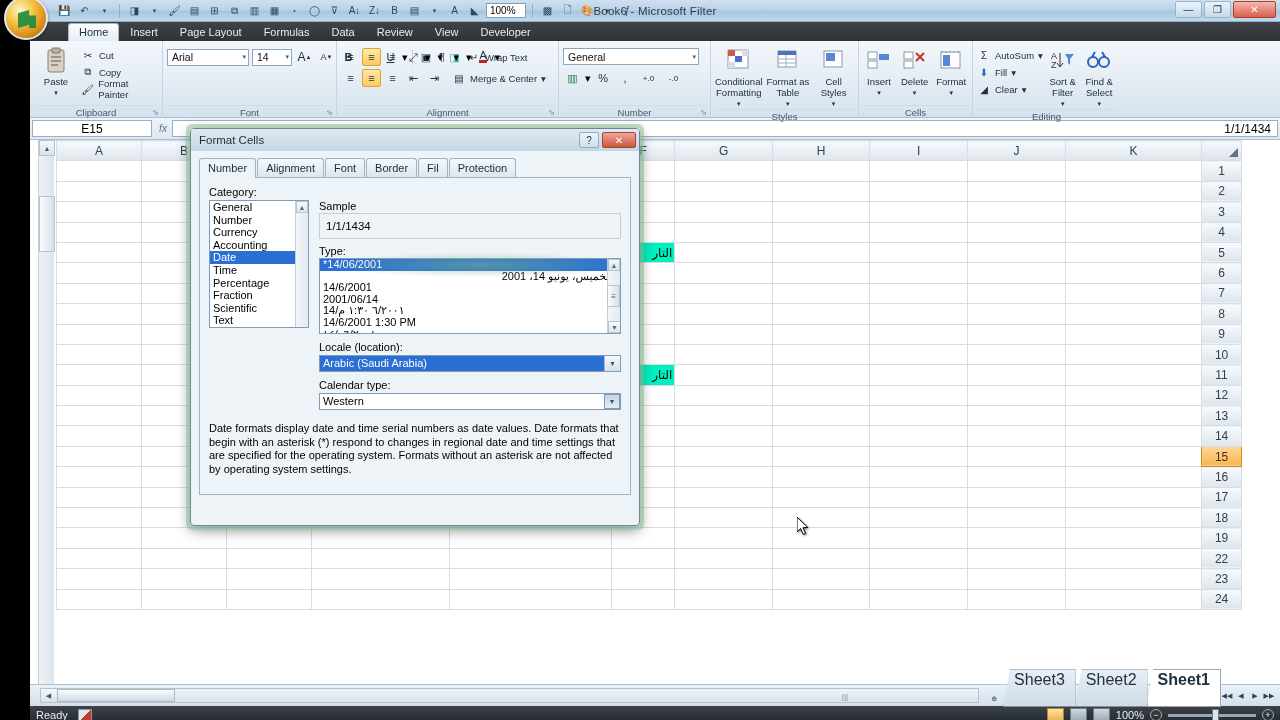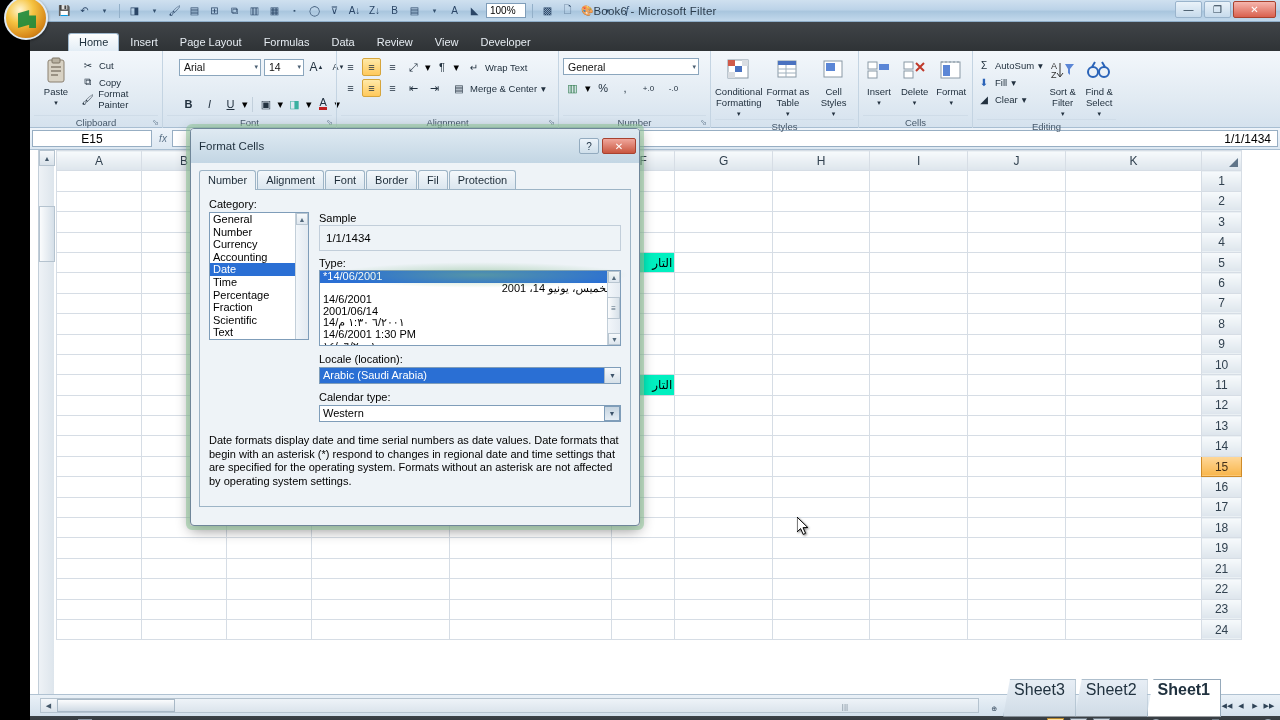--- a/index.html
+++ b/index.html
@@ -54,21 +54,21 @@
   .win-btns{ position:absolute; right:4px; top:1px; display:flex; gap:2px;}
   .wb{
     width:27px;height:17px;border:1px solid #9ab4cc;border-radius:2px;
     background:linear-gradient(to bottom,#eaf2f9,#c7dbec);
     display:flex;align-items:center;justify-content:center;font-size:10px;color:#24384a;
   }
   .wb.close{ background:linear-gradient(to bottom,#f6b6ae,#d9604e); border-color:#a8422f; color:#fff; width:43px;}
 
   
   .ribbon-tabs{
-    height:29px; background:linear-gradient(to bottom,#404448,#2f3336);
+    height:19px; background:linear-gradient(to bottom,#404448,#2f3336);
     display:flex; align-items:flex-end; padding-left:38px; gap:0;
   }
   .rtab{
     padding:2px 11px 3px 11px; font-size:11px; color:#e6ecf2; cursor:default;
     border-radius:3px 3px 0 0;
   }
   .rtab.active{
     background:linear-gradient(to bottom,#fdfefe,#e3edf5);
     color:#20323f; border:1px solid #9fb8cd; border-bottom:none;
     padding:2px 10px 3px 10px;
@@ -203,21 +203,21 @@
   .zcirc{width:12px;height:12px;border-radius:50%;border:1px solid #9aa8b4;display:flex;align-items:center;justify-content:center;font-size:9px;}
 
   
   #format-cells{
     position:absolute; left:190px; top:128px; width:450px; height:398px;
     background:#eef3f7; border:1px solid #6f8699; border-radius:4px;
     box-shadow:0 4px 14px rgba(0,0,0,.45);
     font-size:11px; color:#000;
   }
   .dlg-title{
-    height:34px; border-radius:3px 3px 0 0;
+    height:22px; border-radius:3px 3px 0 0;
     background:linear-gradient(to bottom,#dfeaf2,#c3d6e4);
     display:flex; align-items:center; padding:0 3px 0 8px;
   }
   .dlg-title .t{flex:1; font-size:11.5px; color:#1e2f3c;}
   .dlg-help{width:20px;height:16px;border:1px solid #93abbf;border-radius:2px;
     background:linear-gradient(to bottom,#edf4fa,#cfdfea);display:flex;align-items:center;justify-content:center;font-size:10px;color:#24384a;}
   .dlg-close{width:34px;height:16px;margin-left:3px;border:1px solid #a8422f;border-radius:2px;
     background:linear-gradient(to bottom,#f0a79c,#c9563f);display:flex;align-items:center;justify-content:center;font-size:10px;color:#fff;}
   .dlg-body{padding:6px 8px 8px 8px;}
   .tabstrip{ display:flex; align-items:flex-end; height:20px; gap:1px; position:relative; z-index:2;}
@@ -382,21 +382,21 @@
             <span class="sm-ico">🖌</span>
             <span>Format Painter</span>
           </div>
         </div>
       </div>
       <div class="rgroup-label">Clipboard</div>
       <div class="dlg-launcher">⬂</div>
     </div>
 
     <div class="rgroup" style="width:174px">
-      <div class="rgroup-body" style="flex-direction:column;gap:19px;padding-top:4px;margin-left:12px;">
+      <div class="rgroup-body" style="gap:3px;padding-top:4px;">
         <div style="display:flex;gap:3px;align-items:center;">
           <div class="combo" style="width:82px">
             <span class="cv">Arial</span>
             <span class="ca">▾</span>
           </div>
           <div class="combo" style="width:40px">
             <span class="cv">14</span>
             <span class="ca">▾</span>
           </div>
           <div class="tbtn">
@@ -931,34 +931,20 @@
             <td class="cell"></td>
             <td class="cell"></td>
             <td class="cell"></td>
             <td class="cell"></td>
             <td class="cell"></td>
             <td class="cell"></td>
             <td class="cell"></td>
           </tr>
 
 
-      <tr>
-            <th class="rowhead">21</th>
-        <td class="cell"></td>
-            <td class="cell"></td>
-            <td class="cell"></td>
-            <td class="cell"></td>
-            <td class="cell"></td>
-            <td class="cell"></td>
-            <td class="cell"></td>
-            <td class="cell"></td>
-            <td class="cell"></td>
-            <td class="cell"></td>
-            <td class="cell"></td>
-          </tr>
 
       <tr>
             <th class="rowhead">22</th>
         <td class="cell"></td>
             <td class="cell"></td>
             <td class="cell"></td>
             <td class="cell"></td>
             <td class="cell"></td>
             <td class="cell"></td>
             <td class="cell"></td>

